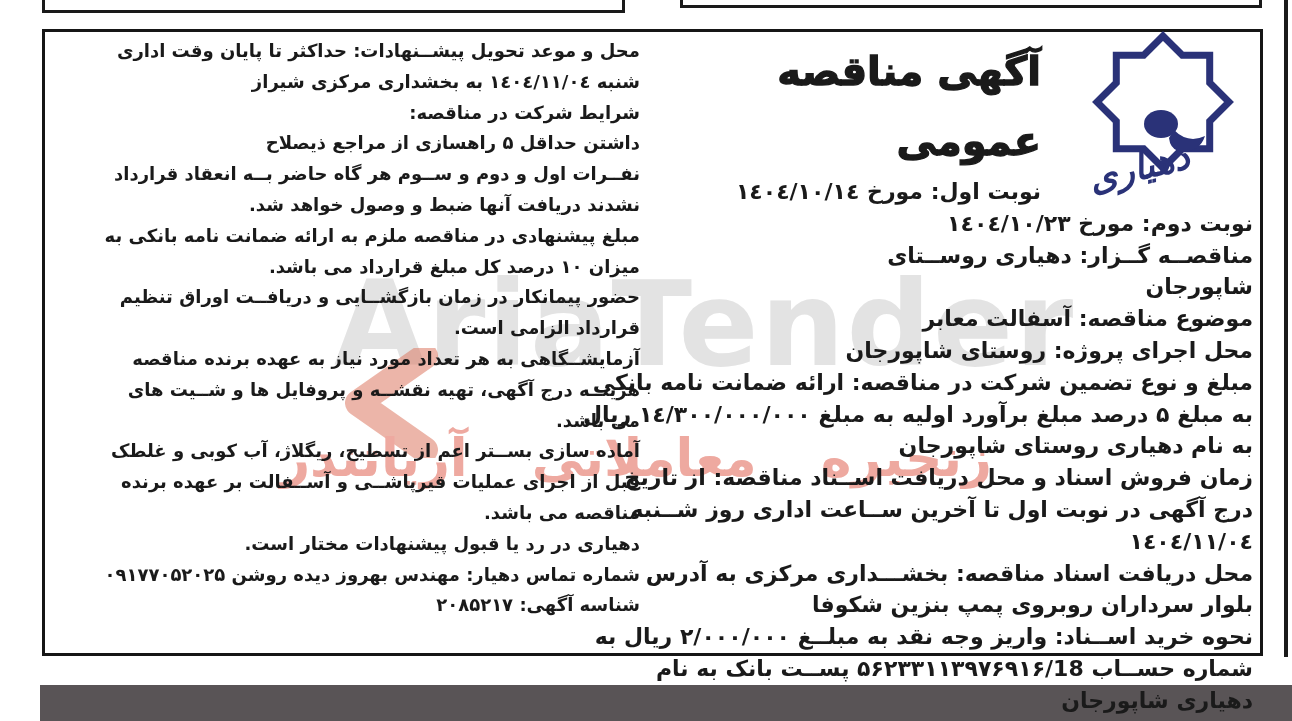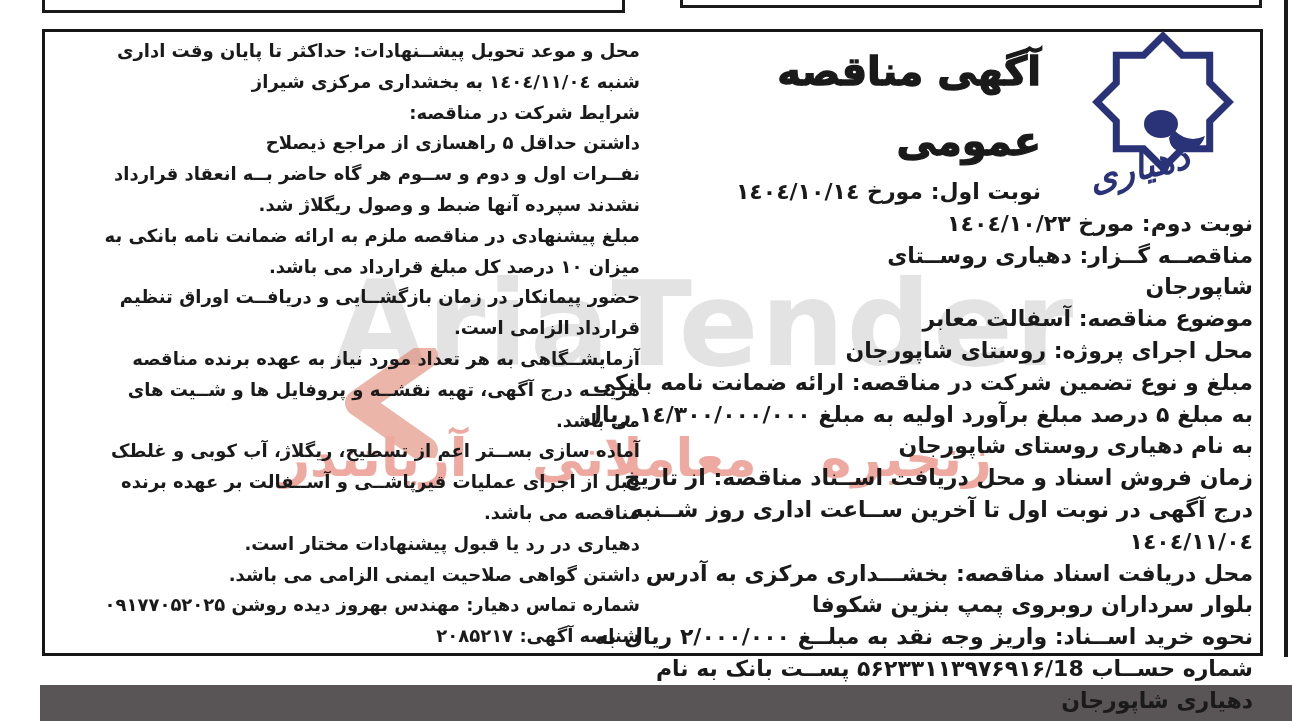--- a/index.html
+++ b/index.html
@@ -85,33 +85,32 @@
       </div>
   </section>
 
   <section class="col col-left">
     <div>
         <p class="line">محل و موعد تحویل پیشــنهادات: حداکثر تا پایان وقت اداری</p>
         <p class="line">شنبه ١٤٠٤/١١/٠٤ به بخشداری مرکزی شیراز</p>
         <p class="line">شرایط شرکت در مناقصه:</p>
         <p class="line">داشتن حداقل ۵ راهسازی از مراجع ذیصلاح</p>
         <p class="line">نفــرات اول و دوم و ســوم هر گاه حاضر بــه انعقاد قرارداد</p>
-        <p class="line">نشدند سپرده آنها ضبط و وصول ریگلاژ شد.</p>
+        <p class="line">نشدند دریافت آنها ضبط و وصول خواهد شد.</p>
         <p class="line">مبلغ پیشنهادی در مناقصه ملزم به ارائه ضمانت نامه بانکی به</p>
         <p class="line">میزان ١٠ درصد کل مبلغ قرارداد می باشد.</p>
         <p class="line">حضور پیمانکار در زمان بازگشــایی و دریافــت اوراق تنظیم</p>
         <p class="line">قرارداد الزامی است.</p>
         <p class="line">آزمایشــگاهی به هر تعداد مورد نیاز به عهده برنده مناقصه</p>
         <p class="line">هزینــه درج آگهی، تهیه نقشــه و پروفایل ها و شــیت های</p>
         <p class="line">می باشد.</p>
         <p class="line">آماده سازی بســتر اعم از تسطیح، ریگلاژ، آب کوبی و غلطک</p>
         <p class="line">قبل از اجرای عملیات قیرپاشــی و آســفالت بر عهده برنده</p>
         <p class="line">مناقصه می باشد.</p>
         <p class="line">دهیاری در رد یا قبول پیشنهادات مختار است.</p>
-        <p class="line">داشتن گواهی صلاحیت ایمنی الزامی می باشد.</p>
         <p class="line">شماره تماس دهیار: مهندس بهروز دیده روشن ۰۹۱۷۷۰۵۲۰۲۵</p>
         <p class="line center">شناسه آگهی: ۲۰۸۵۲۱۷</p>
       </div>
   </section>
 
   <div class="logo">
     <svg width="205" height="190" viewBox="0 0 205 190">
       <polygon points="105,6 124.3,25.3 151.7,25.3 151.7,52.7 171,72 151.7,91.3 151.7,118.7 124.3,118.7 105,138 85.7,118.7 58.3,118.7 58.3,91.3 39,72 58.3,52.7 58.3,25.3 85.7,25.3" fill="#ffffff" stroke="#2a3278" stroke-width="7" stroke-linejoin="miter"></polygon>
       <g fill="#2a3278">
         <path d="M122 31 A24 24 0 1 0 122 79 A16 16 0 0 1 122 31 Z"></path>

